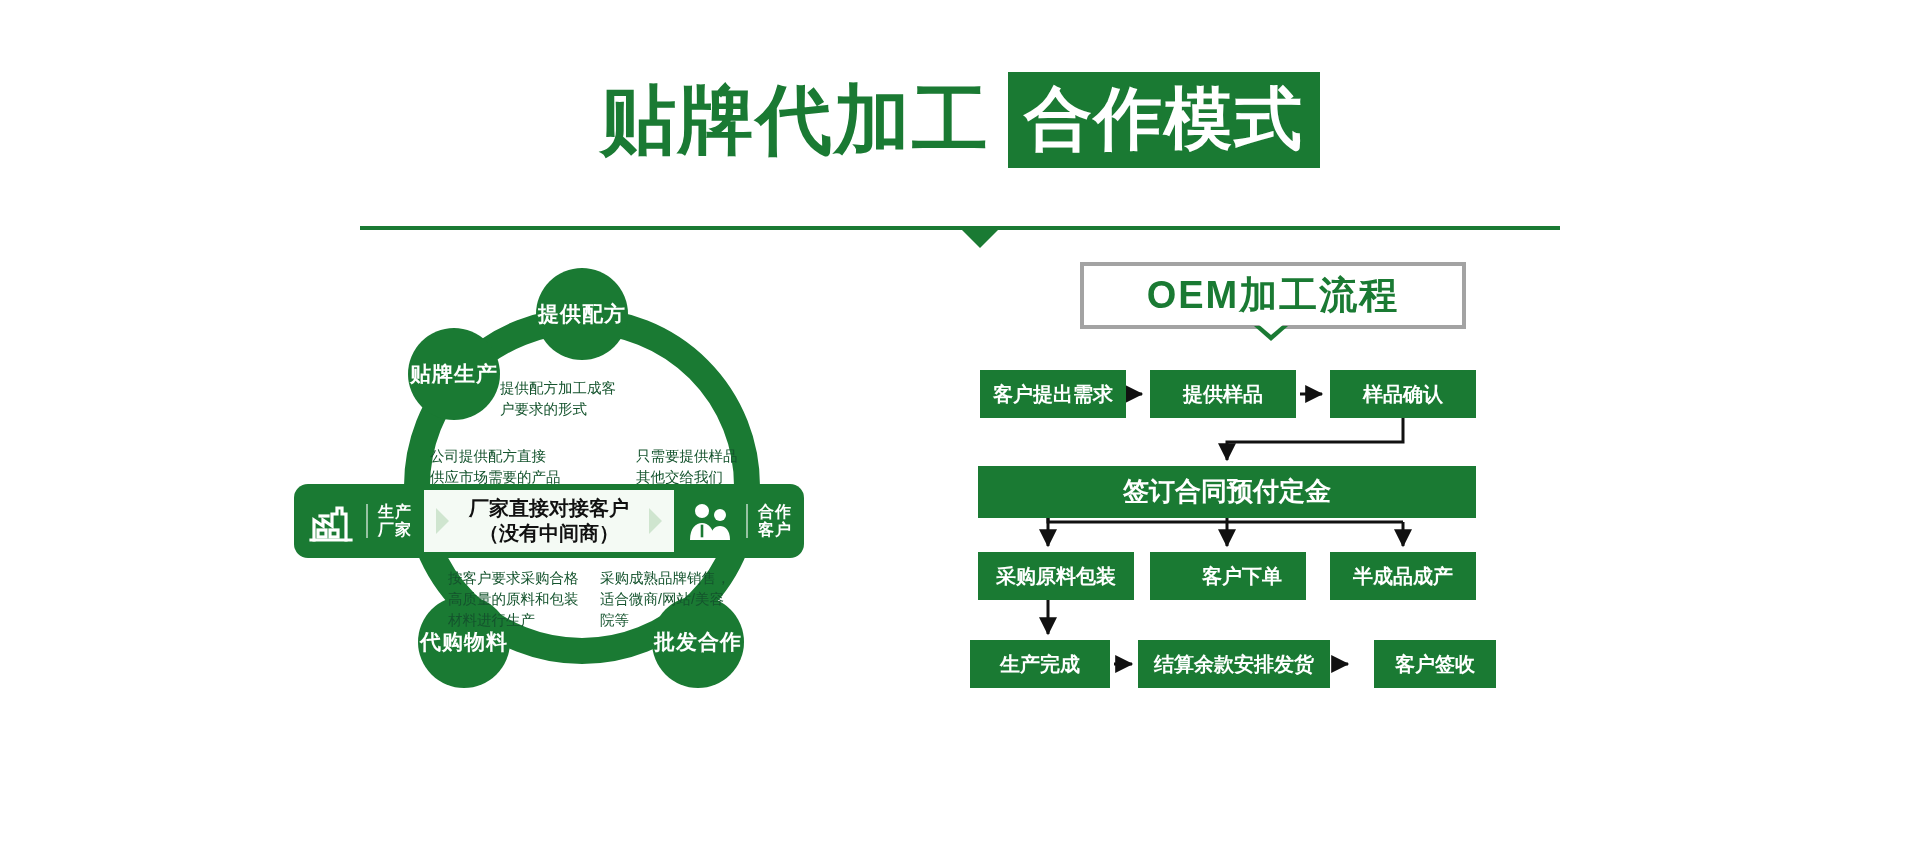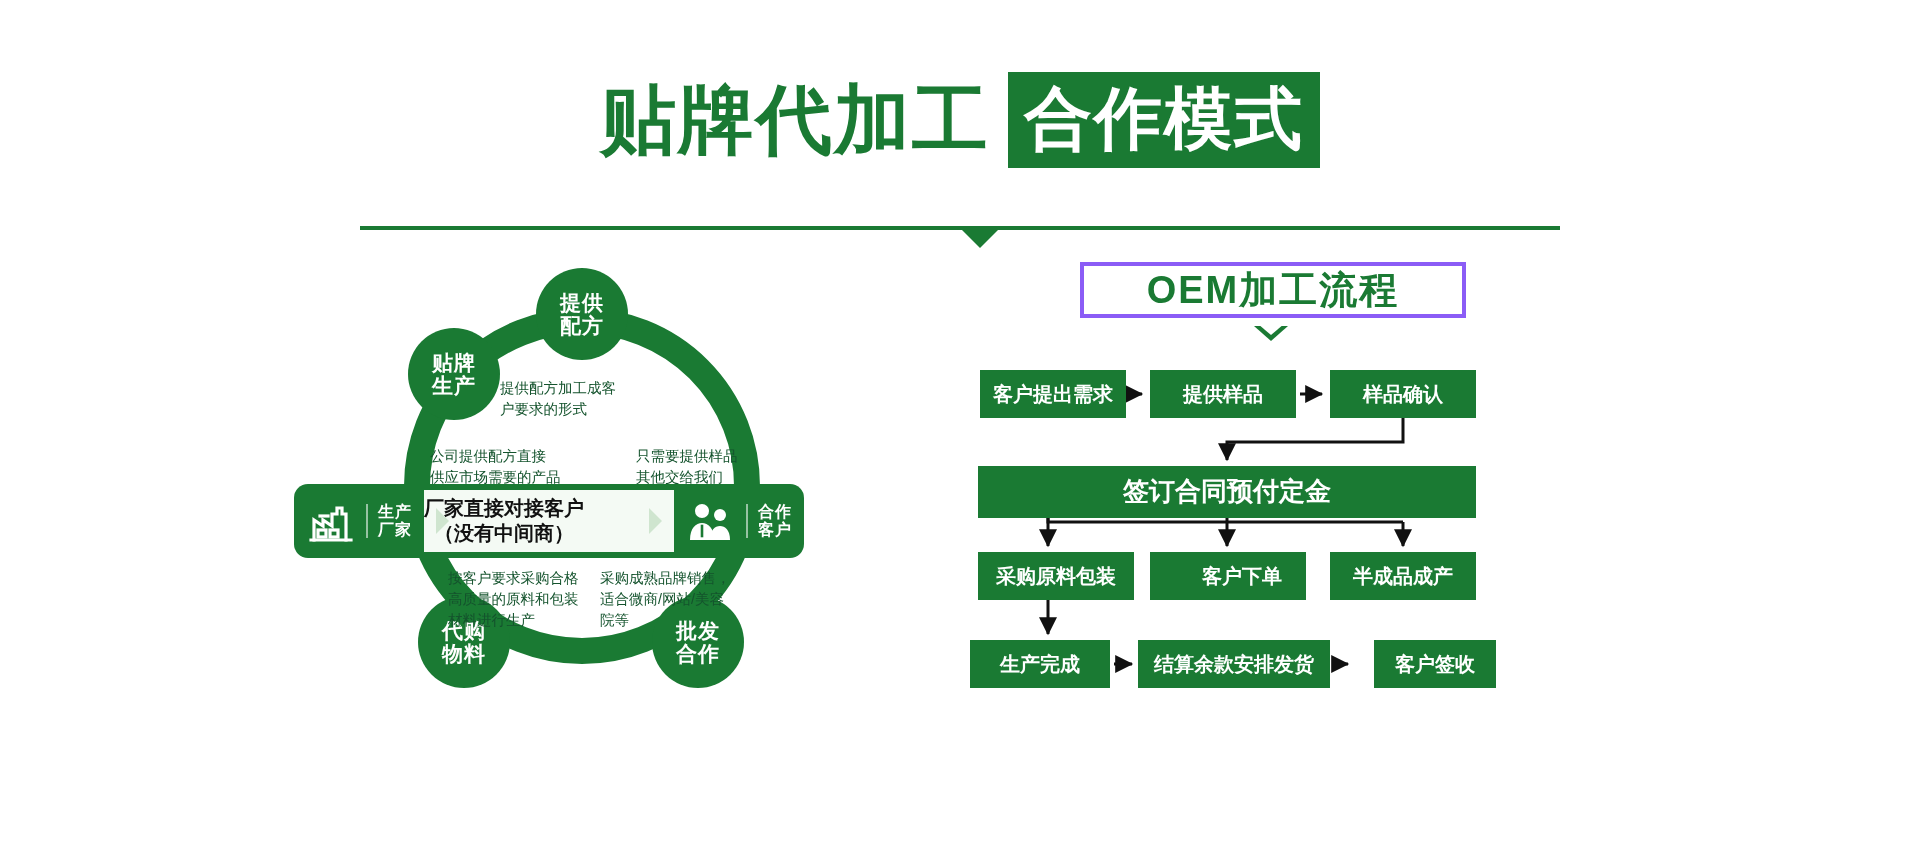--- a/index.html
+++ b/index.html
@@ -37,21 +37,21 @@
 
   
   .cycle{position:absolute;left:352px;top:286px;width:460px;height:460px;}
   .ring{
     position:absolute;left:52px;top:22px;width:356px;height:356px;
     border:26px solid #1a7a33;border-radius:50%;box-sizing:border-box;
   }
   .node{
     position:absolute;width:92px;height:92px;border-radius:50%;
     background:#1a7a33;color:#fff;font-weight:bold;font-size:21px;
-    display:flex;flex-direction:column;align-items:center;justify-content:center;
+    display:flex;align-items:center;justify-content:center;
     line-height:1.1;text-align:center;letter-spacing:1px;
   }
   .node span{display:block;}
   .node-top{left:184px;top:-18px;}
   .node-left{left:56px;top:42px;}
   .node-right{left:310px;top:42px;}
   .node-bl{left:66px;top:310px;}
   .node-br{left:300px;top:310px;}
 
   .desc{
@@ -73,41 +73,41 @@
     display:flex;align-items:center;gap:10px;padding:0 12px;height:74px;
     color:#fff;box-sizing:border-box;
   }
   .cb-label{
     font-size:16px;font-weight:bold;line-height:1.15;text-align:center;
     white-space:pre-line;letter-spacing:1px;
   }
   .cb-sep{width:2px;height:34px;background:rgba(255,255,255,.55);}
   .cb-mid{
     flex:1;height:62px;margin:0 0;background:#f4faf4;
-    display:flex;align-items:center;justify-content:flex-start;position:relative;
+    display:flex;align-items:center;justify-content:center;position:relative;
   }
   .cb-mid-text{
     color:#111;font-size:20px;font-weight:bold;line-height:1.25;text-align:center;
     white-space:pre-line;
   }
   .chev{
     position:absolute;top:50%;transform:translateY(-50%);
     width:0;height:0;border-top:13px solid transparent;border-bottom:13px solid transparent;
     border-left:13px solid #cfe5cf;
   }
   .chev-l{left:12px;}
   .chev-r{right:12px;}
   .ic{width:50px;height:50px;flex:0 0 50px;}
   .ic svg{display:block;width:50px;height:50px;}
 
   
   .flow{position:absolute;left:970px;top:262px;width:600px;height:420px;}
   .oem-head{
-    position:absolute;left:110px;top:0;width:386px;height:56px;
-    border:4px solid #8b5cf6;box-sizing:border-box;
+    position:absolute;left:110px;top:0;width:386px;height:67px;
+    border:4px solid #a3a3a3;box-sizing:border-box;
     display:flex;align-items:center;justify-content:center;
   }
   .oem-head-text{color:#1a7a33;font-size:38px;font-weight:bold;letter-spacing:2px;}
   .oem-caret{
     position:absolute;left:284px;top:64px;width:0;height:0;
     border-left:17px solid transparent;border-right:17px solid transparent;
     border-top:15px solid #1a7a33;
   }
   .oem-caret-in{
     position:absolute;left:288px;top:62px;width:0;height:0;

